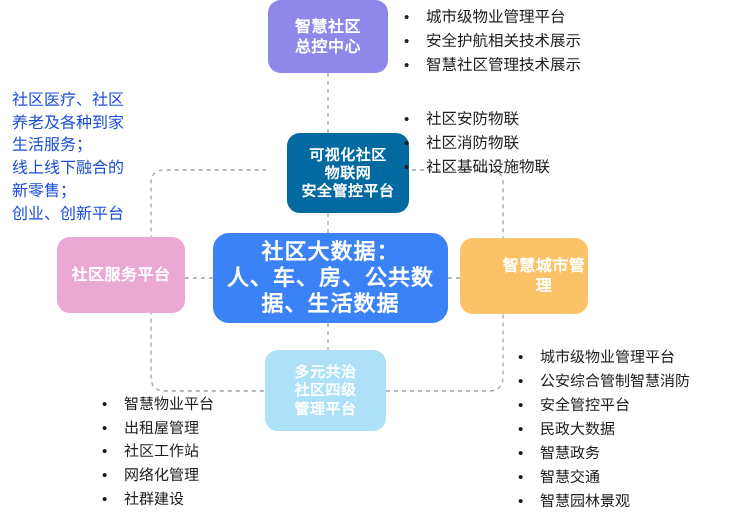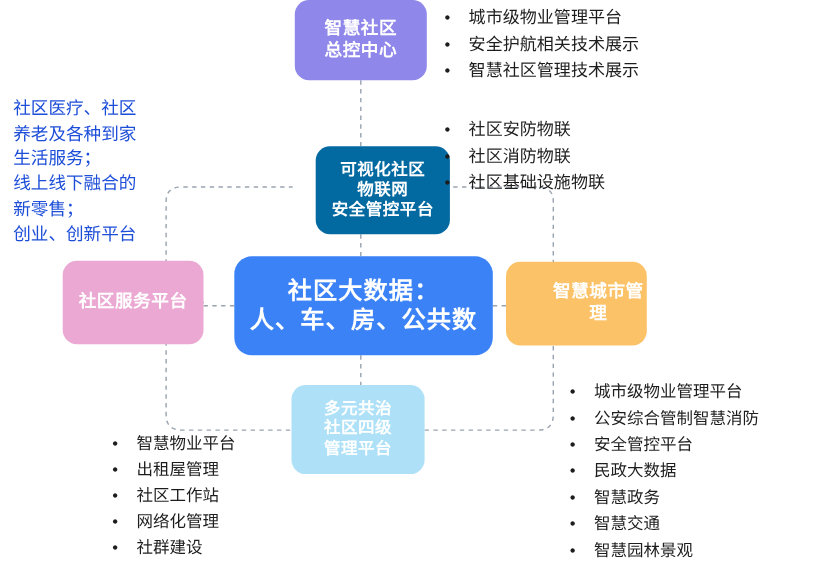--- a/index.html
+++ b/index.html
@@ -170,20 +170,21 @@
       <span>多元共治</span>
       <span>社区四级</span>
       <span>管理平台</span>
     </span>
   </div>
 
   <div class="node node-center">
     <span>
       <span>社区大数据：</span>
       <span>人、车、房、公共数</span>
+      <span>据、生活数据</span>
     </span>
   </div>
 
   <div class="bullets list-top">
     <div class="row">
       <span class="dot">•</span>
       <span>城市级物业管理平台</span>
     </div>
     <div class="row">
       <span class="dot">•</span>

